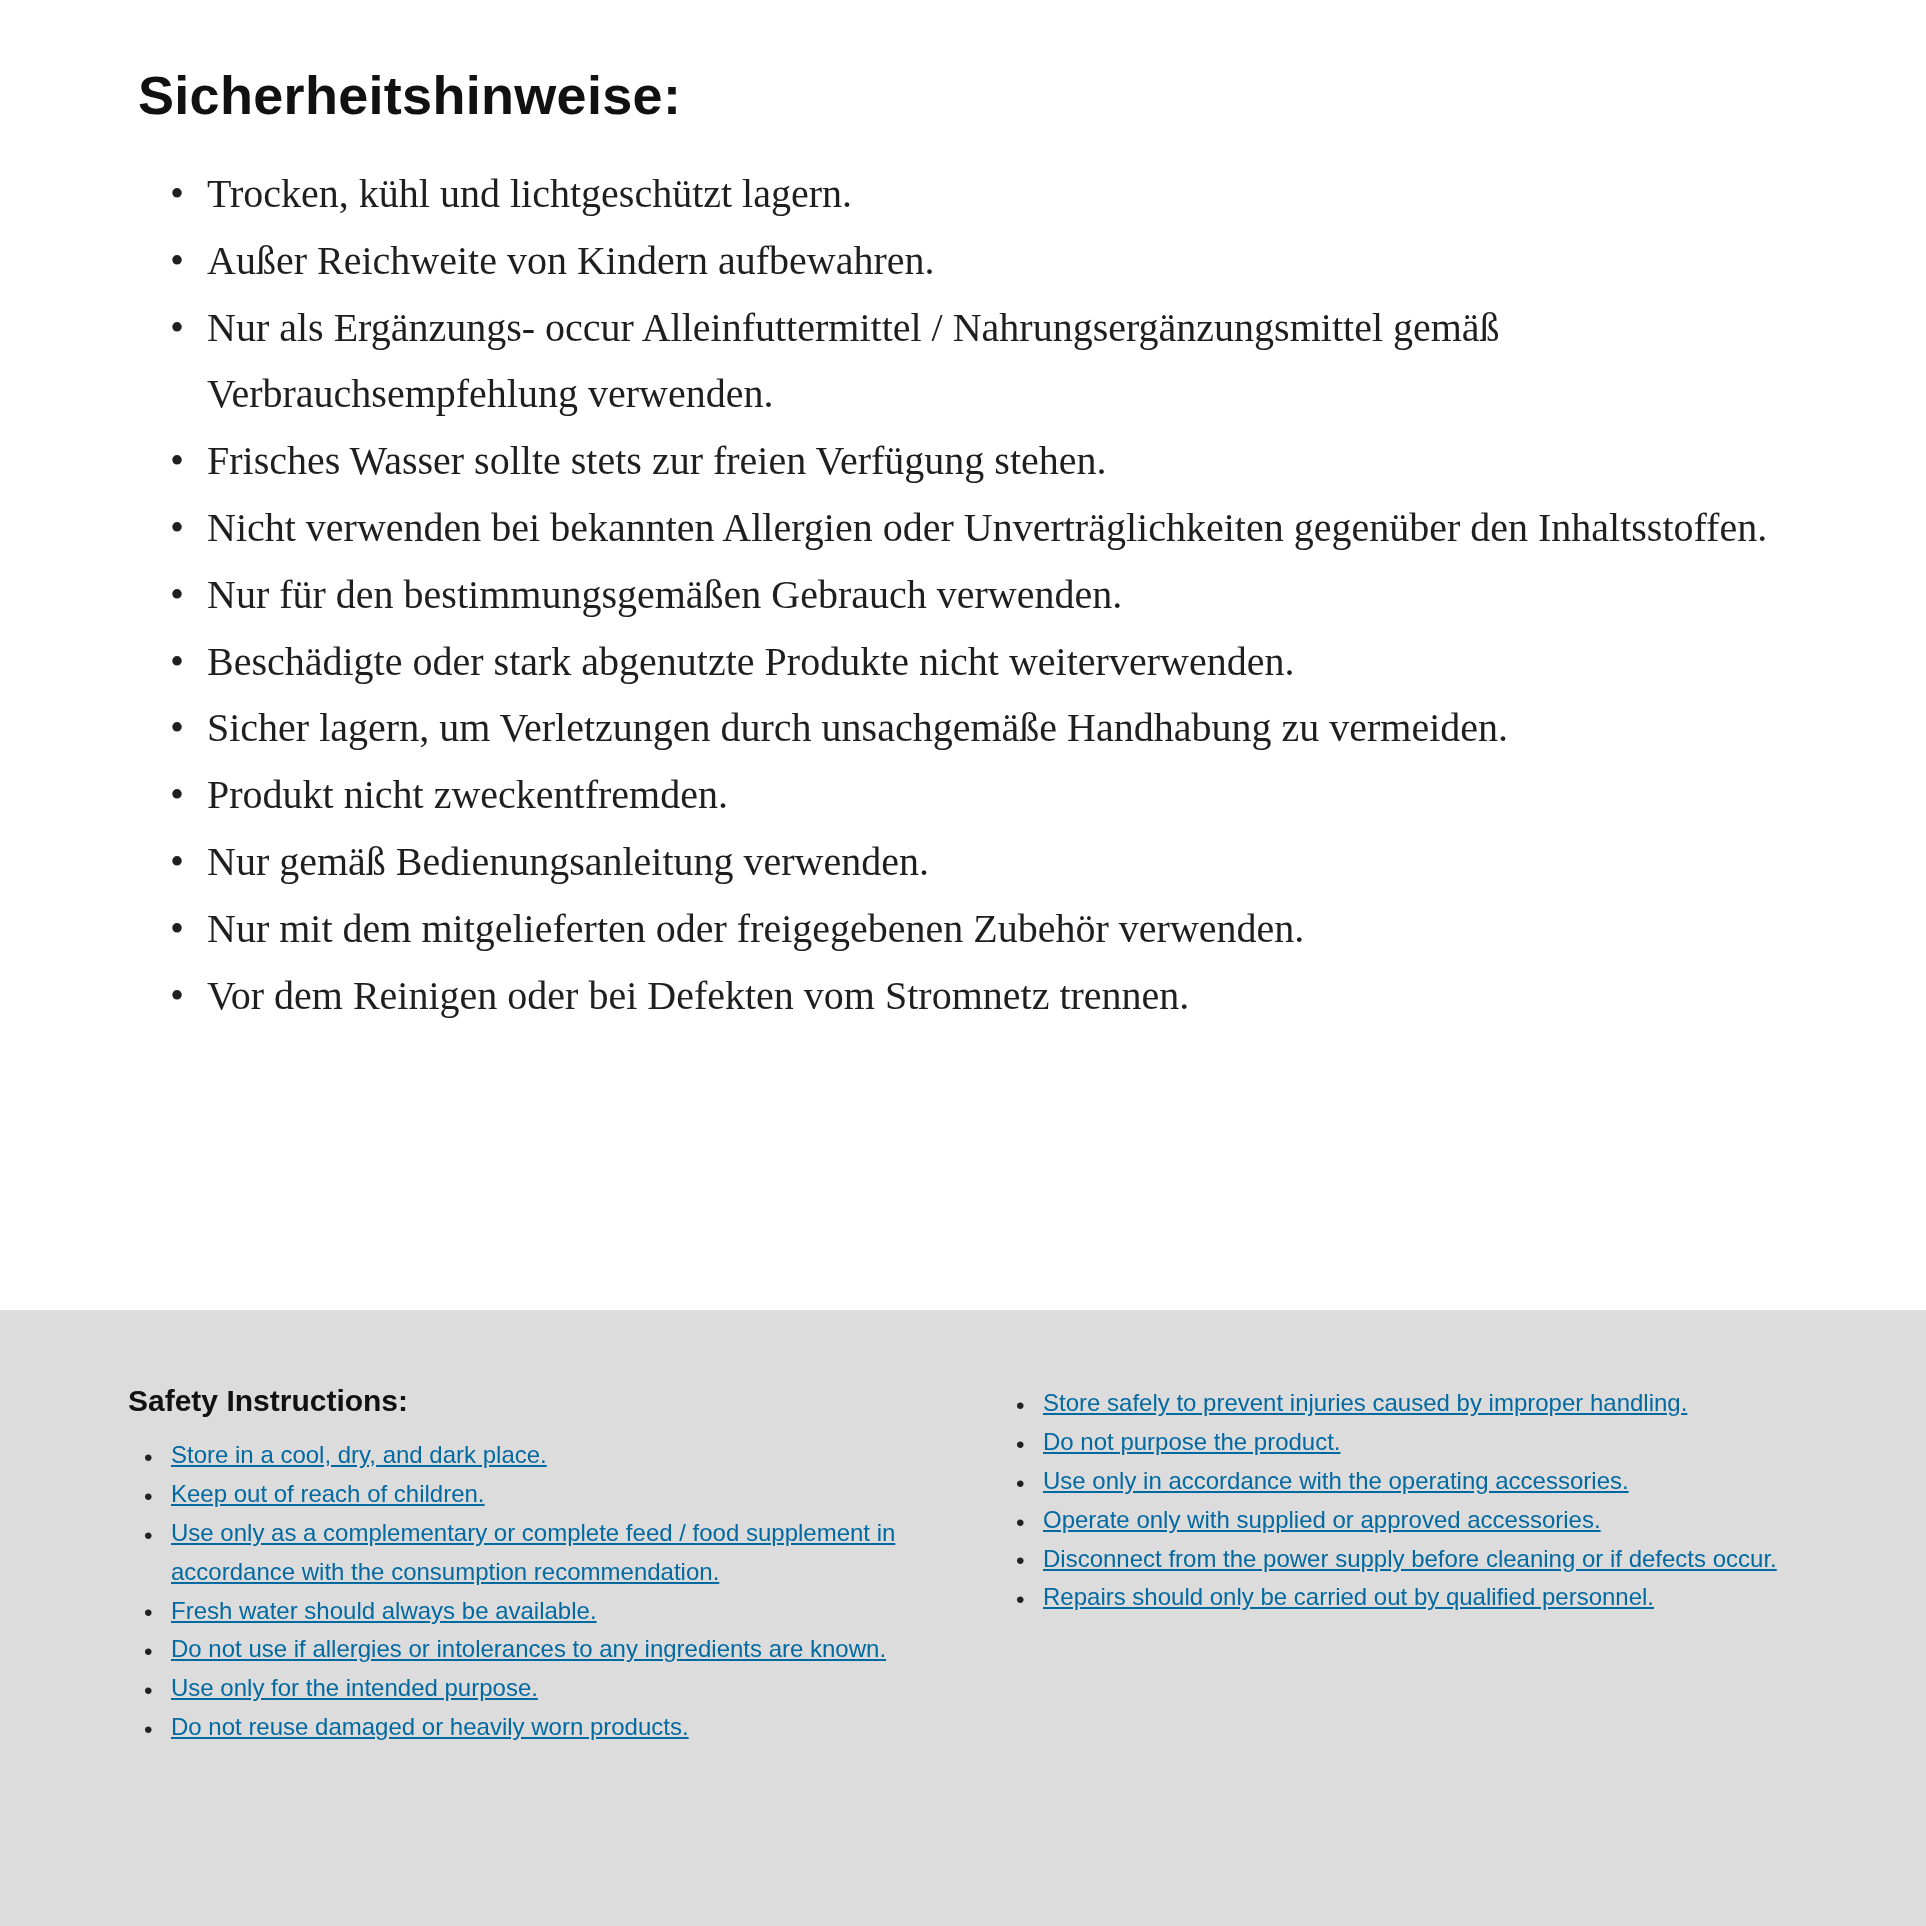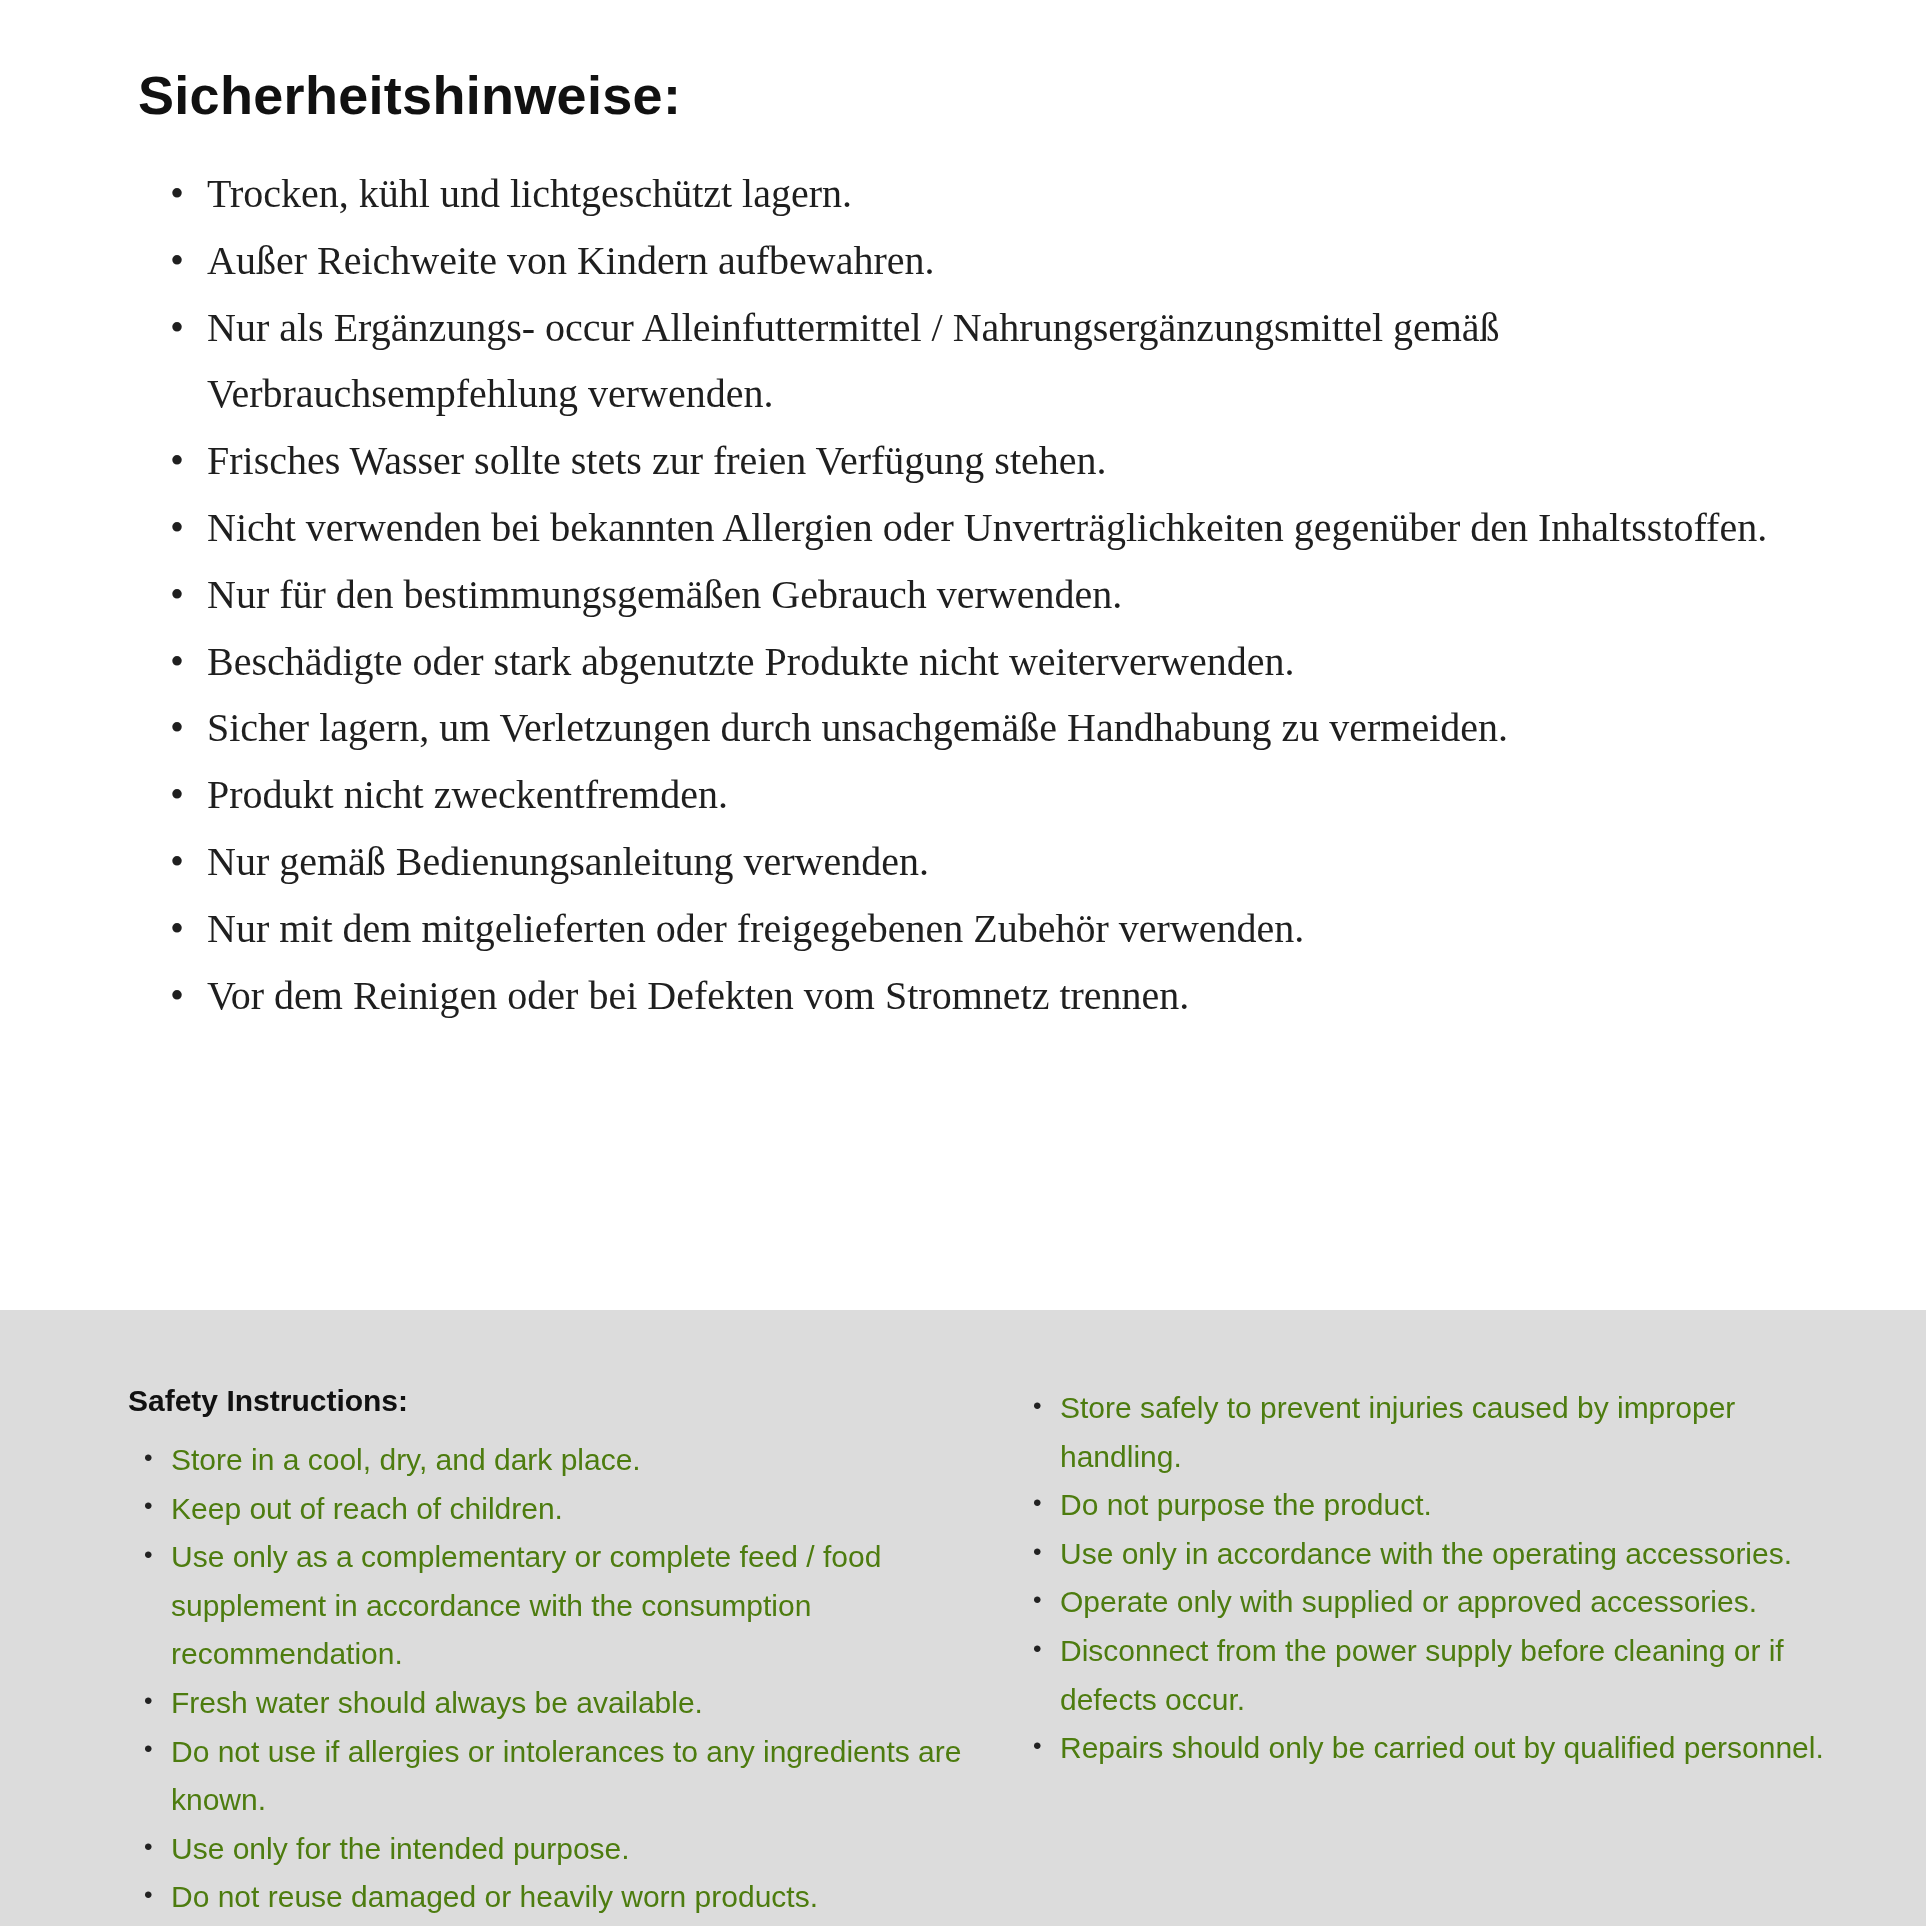--- a/index.html
+++ b/index.html
@@ -48,42 +48,43 @@
     left: 0;
     color: #1f1f1f;
   }
 
   
   .english-section {
     flex: 1;
     background: #dcdcdc;
     padding: 74px 77px 0 128px;
     display: flex;
-    gap: 41px;
+    gap: 24px;
   }
   .col { }
   .col-left  { width: 864px; }
   .col-right { width: 812px; }
   .english-title {
     font-size: 30px;
     font-weight: 700;
     margin-bottom: 18px;
     color: #111111;
   }
   .english-list {
     list-style: none;
     padding-left: 16px;
   }
   .col-right .english-list { padding-left: 0; }
   .english-list li {
     position: relative;
-    font-size: 30px;
+    font-size: 24px;
     line-height: 1.62;
     padding-left: 27px;
-    color: #4d7c0f;
+    color: #0369a1;
+    text-decoration: underline;
   }
   .english-list li::before {
     content: "\2022";
     position: absolute;
     left: 0;
     font-size: 24.4px;
     top: 1.9px;
     color: #222222;
   }
 </style>

